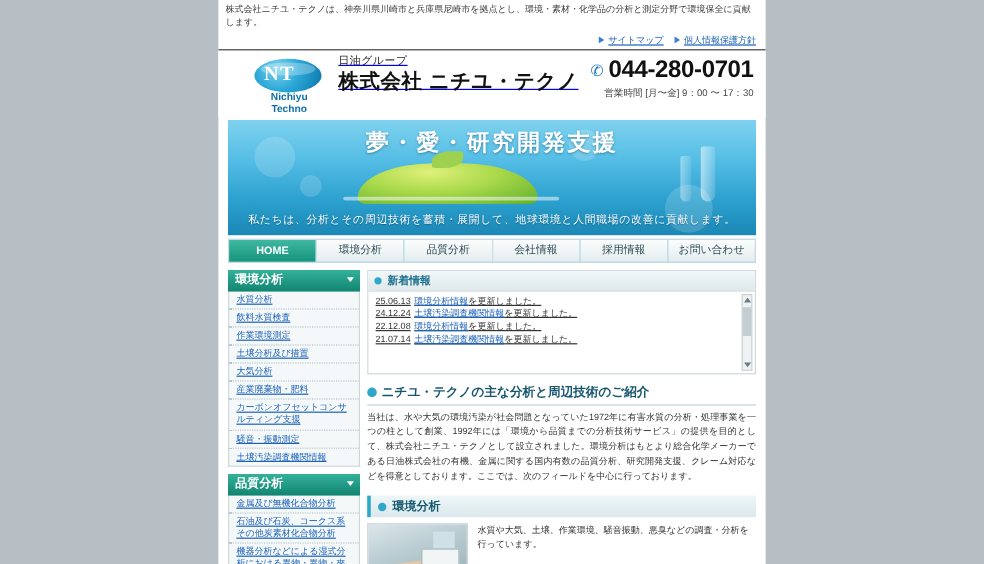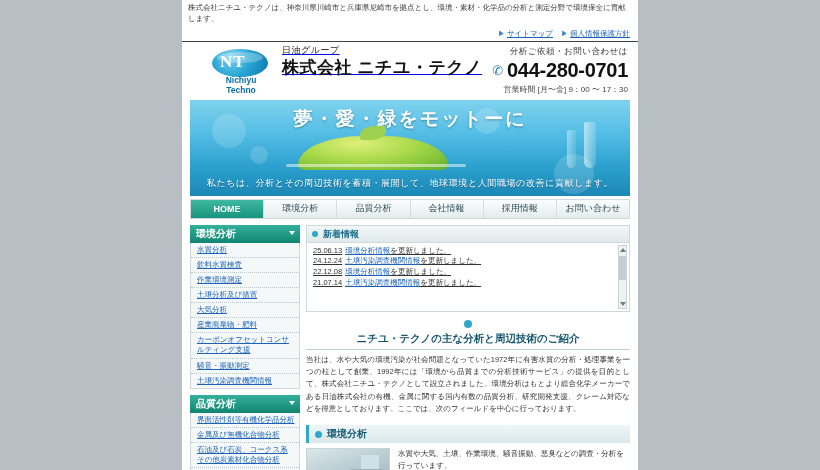--- a/index.html
+++ b/index.html
@@ -394,21 +394,20 @@
   .sec-h {
     display: flex;
     align-items: center;
     gap: 4px;
     margin: 8px 0 4px 0;
     padding-bottom: 3px;
     border-bottom: 1px solid #bcd3da;
     font-size: 10.5px;
     font-weight: bold;
     color: #16566e;
-    flex-direction: column;
   }
   .sec-h .dot {
     width: 8px;
     height: 8px;
     border-radius: 50%;
     background: #2fa7c9;
     flex: none;
   }
   .sec-p {
     font-size: 7.5px;
@@ -507,37 +506,36 @@
           <span class="oval"></span>
           <span class="letters">NT</span>
           <span class="logo-en">Nichiyu Techno</span>
         </span>
         <span class="logo-text">
           <span class="grp">日油グループ</span>
           <div class="corp">株式会社 ニチユ・テクノ</div>
         </span>
       </a>
       <div class="contact">
-        <div class="lead">分析ご依頼・お問い合わせは</div>
         <div class="tel">
           <span class="ico">✆</span>
           <span class="num">044-280-0701</span>
         </div>
         <div class="hours">営業時間 [月〜金]  9：00 〜 17：30</div>
       </div>
     </div>
 
     <div class="hero">
       <div class="bubbles">
         <span class="b1"></span>
           <span class="b2"></span>
           <span class="b3"></span>
           <span class="b4"></span>
       </div>
-      <div class="hero-title">夢・愛・緑をモットーに</div>
+      <div class="hero-title">夢・愛・研究開発支援</div>
       <div class="hero-hill"></div>
       <div class="hero-leaf"></div>
       <div class="hero-line"></div>
       <div class="hero-tube"></div>
       <div class="hero-tube2"></div>
       <div class="hero-sub">私たちは、分析とその周辺技術を蓄積・展開して、地球環境と人間職場の改善に貢献します。</div>
     </div>
 
     <div class="gnav">
       <div class="item active">HOME</div>
@@ -569,21 +567,20 @@
             <div class="li">土壌汚染調査機関情報</div>
           </div>
         </div>
 
         <div class="side-box">
           <div class="side-head">
             <span>品質分析</span>
             <span class="caret"></span>
           </div>
           <div class="side-list">
-            <div class="li">界面活性剤等有機化学品分析</div>
             <div class="li">金属及び無機化合物分析</div>
             <div class="li">石油及び石炭、コークス系その他炭素材化合物分析</div>
             <div class="li">機器分析などによる湿式分析における異物・異物・夾雑物一般分析</div>
           </div>
         </div>
 
       </div>
 
       <div class="main">
 

